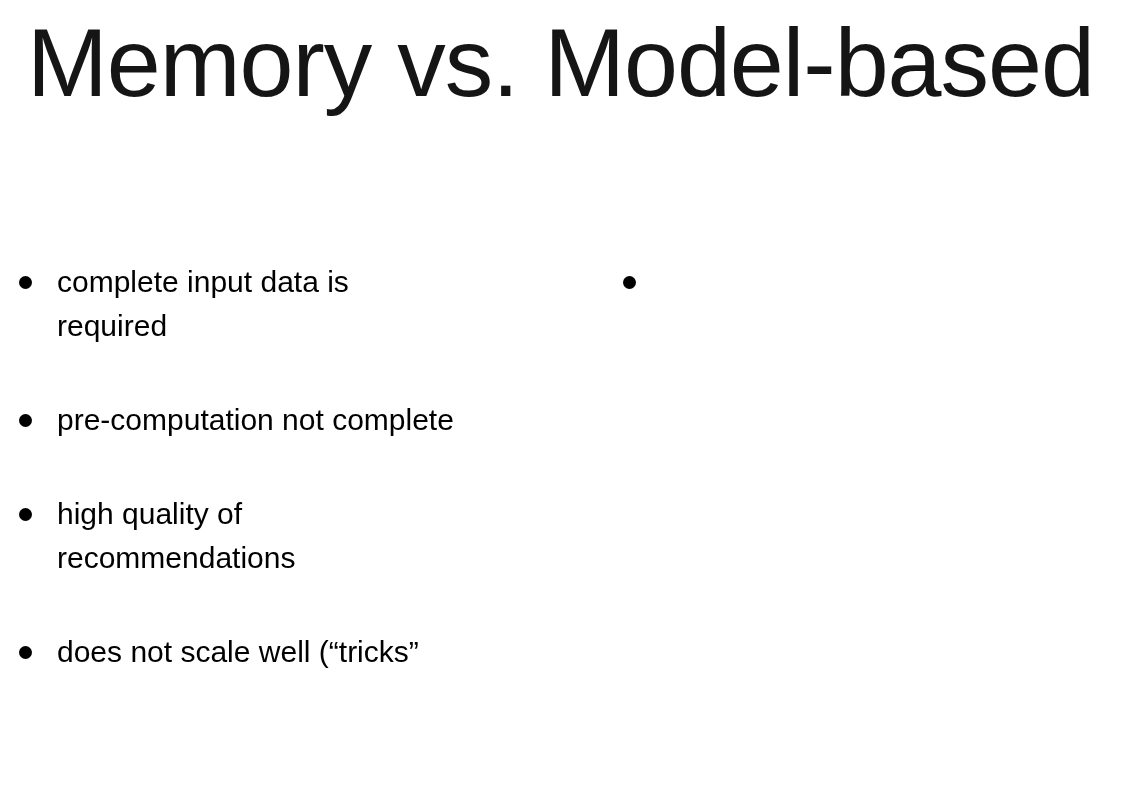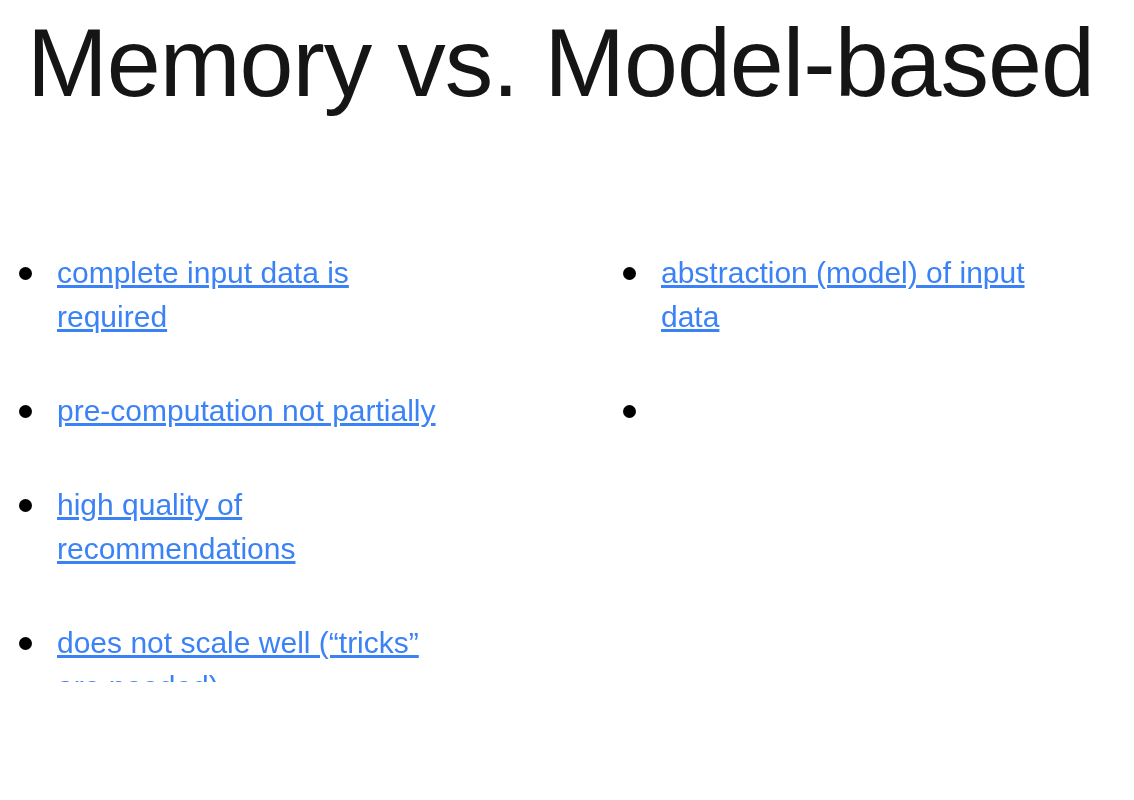--- a/index.html
+++ b/index.html
@@ -32,25 +32,24 @@
     top: 248px;
     list-style: none;
     margin: 0;
     padding: 0;
   }
   .bullet-list.left  { left: 18px;  width: 520px; }
   .bullet-list.right { left: 622px; width: 500px; }
   .bullet-item {
     position: relative;
     padding-left: 39px;
-    margin: 3px 0 50px 0;
+    margin: 12px 0 50px 0;
     font-size: 30px;
     line-height: 44px;
-    color: #3b82f6;
-    text-decoration: underline;
+    color: #000000;
   }
   .bullet-dot {
     position: absolute;
     left: 1px;
     top: 16px;
     width: 13px;
     height: 13px;
     border-radius: 50%;
     background: #000000;
   }
@@ -66,38 +65,33 @@
   <h1 class="slide-title">Memory vs. Model-based</h1>
 
   <ul class="bullet-list left">
     <li class="bullet-item">
       <span class="bullet-dot"></span>
       <span class="bullet-text">complete input data is
 required</span>
     </li>
     <li class="bullet-item">
       <span class="bullet-dot"></span>
-      <span class="bullet-text">pre-computation not partially</span>
+      <span class="bullet-text">pre-computation not complete</span>
     </li>
     <li class="bullet-item">
       <span class="bullet-dot"></span>
       <span class="bullet-text">high quality of
 recommendations</span>
     </li>
     <li class="bullet-item">
       <span class="bullet-dot"></span>
       <span class="bullet-text">does not scale well (“tricks”
 are needed)</span>
     </li>
   </ul>
 
   <ul class="bullet-list right">
     <li class="bullet-item">
       <span class="bullet-dot"></span>
-      <span class="bullet-text">abstraction (model) of input
-data</span>
-    </li>
-    <li class="bullet-item">
-      <span class="bullet-dot"></span>
     </li>
   </ul>
 
 </div>
 
 </body></html>

